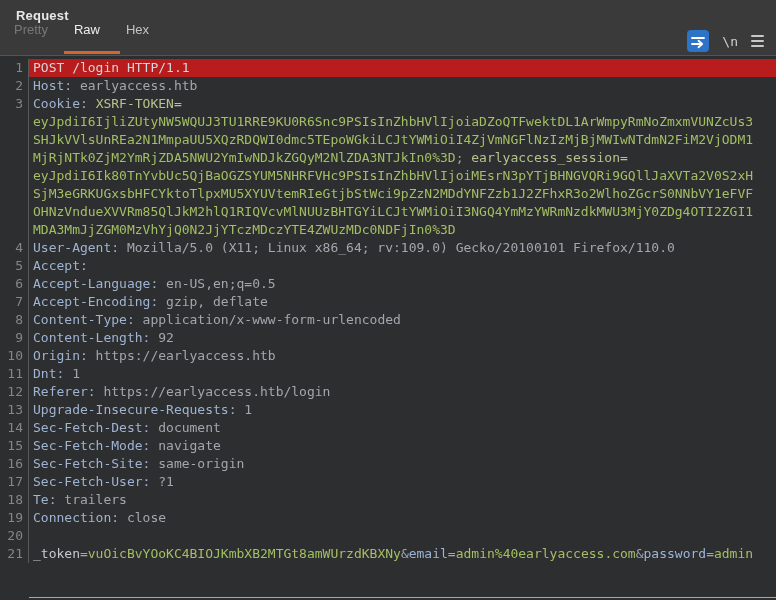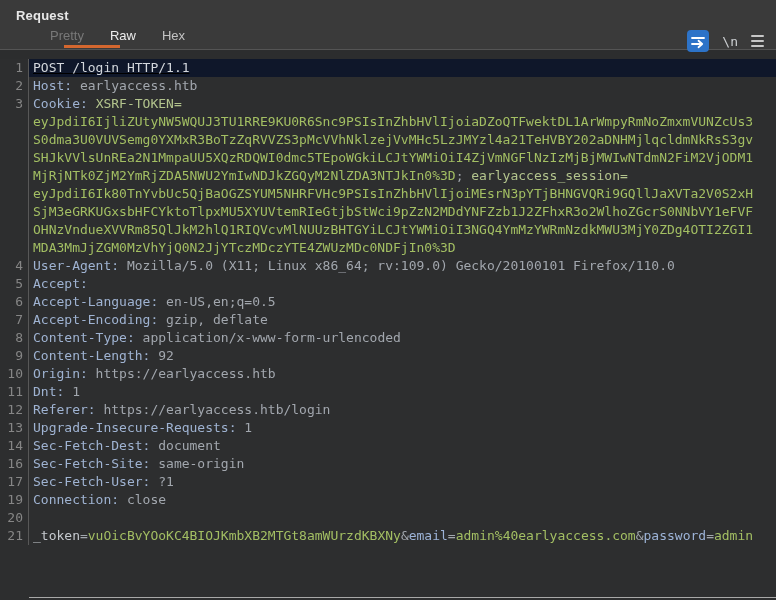--- a/index.html
+++ b/index.html
@@ -1,35 +1,35 @@
 <!DOCTYPE html>
 <html style="--accent_orange: #d4672f; --icon_blue: #2d73c8; --plain: #d3d7dc; --header_name_blue: #9fb3d2; --header_value_gray: #a2a7ae; --cookie_name_pale: #b3c48d; --value_green: #a3bf63; --param_name_blue: #9db4d8; --token_gray: #c6cacf;"><head>
 <meta charset="utf-8">
 <style>
   html,body{margin:0;padding:0;background:#2c2d2e;width:776px;height:600px;overflow:hidden;}
   .panel{position:relative;width:776px;height:600px;font-family:"Liberation Sans",sans-serif;}
-  .panel-header{position:absolute;top:0;left:0;right:0;height:50px;background:#3a3a3a;border-bottom:1px solid #545454;box-sizing:border-box;padding-left:16px;}
+  .panel-header{position:absolute;top:0;left:0;right:0;height:56px;background:#3a3a3a;border-bottom:1px solid #545454;box-sizing:border-box;padding-left:16px;}
   .panel-title{position:absolute;top:8px;left:16px;font-size:13px;font-weight:bold;color:#e8e8e8;letter-spacing:.2px;}
-  .tabs{position:absolute;left:14px;bottom:0;display:flex;height:24px;margin-left:36px;}
+  .tabs{position:absolute;left:14px;bottom:12px;display:flex;height:24px;}
   .tab{font-size:13px;line-height:22px;margin-right:26px;cursor:default;}
   .tab.inactive1{color:#787878;}
   .tab.active{color:#ededed;}
   .tab.inactive2{color:#c3c3c3;}
   .tab-underline{position:absolute;left:64px;bottom:1px;width:56px;height:3px;background:var(--accent_orange);}
   .toolbar{position:absolute;top:30px;right:12px;display:flex;align-items:center;gap:13px;}
   .icon-btn{width:22px;height:22px;border-radius:4px;display:flex;align-items:center;justify-content:center;}
   .icon-btn.blue{background:var(--icon_blue);}
   .nl-btn{font-family:"DejaVu Sans Mono",monospace;font-size:13px;color:#cdd0d3;}
   .menu-btn{display:flex;flex-direction:column;gap:3px;padding:2px 0;}
   .menu-btn i{display:block;width:13px;height:2px;background:#c7c7c7;border-radius:1px;}
   .editor{position:absolute;top:59px;left:0;right:0;bottom:0;background:#2d2e2f;font-family:"DejaVu Sans Mono",monospace;font-size:13px;line-height:18px;}
   .row{display:flex;height:18px;white-space:pre;}
   .gutter{flex:none;width:23px;padding-right:5px;text-align:right;color:#868686;border-right:1px solid #585858;}
   .code{flex:1;padding-left:4px;}
-  .row.hl .code{background:#0f172a;text-decoration:underline;}
+  .row.hl .code{background:#b91c1c;}
   .seg-plain{color:var(--plain);}
   .seg-hname{color:var(--header_name_blue);}
   .seg-hval{color:var(--header_value_gray);}
   .seg-cname{color:var(--cookie_name_pale);}
   .seg-cval{color:var(--value_green);}
   .seg-pname{color:var(--param_name_blue);}
   .seg-tname{color:var(--token_gray);margin-top:6px;}
   .caret-underline{position:absolute;left:29px;right:0;top:597px;height:1px;background:#a8a8a8;}
   svg{display:block;}
 </style>
@@ -59,38 +59,39 @@
           <i></i>
           <i></i>
         </div>
     </div>
   </div>
   <div class="editor">
       <div class="row hl"><span class="gutter">1</span><span class="code"><span class="seg-plain">POST /login HTTP/1.1</span></span></div>
       <div class="row"><span class="gutter">2</span><span class="code"><span class="seg-hname">Host:</span><span class="seg-hval"> earlyaccess.htb</span></span></div>
       <div class="row"><span class="gutter">3</span><span class="code"><span class="seg-hname">Cookie:</span><span class="seg-hval"> </span><span class="seg-cname">XSRF-TOKEN=</span></span></div>
       <div class="row"><span class="gutter"></span><span class="code"><span class="seg-cval">eyJpdiI6IjliZUtyNW5WQUJ3TU1RRE9KU0R6Snc9PSIsInZhbHVlIjoiaDZoQTFwektDL1ArWmpyRmNoZmxmVUNZcUs3</span></span></div>
-      <div class="row"><span class="gutter"></span><span class="code"><span class="seg-cval">S0dma3U0VUVSemg0YXMxR3BoTzZqRVVZS3pMcVVhNklzejVvMHc5LzJMYzl4a21TeHVBY202aDNHMjlqcldmNkRsS3gv</span></span></div>
       <div class="row"><span class="gutter"></span><span class="code"><span class="seg-cval">SHJkVVlsUnREa2N1MmpaUU5XQzRDQWI0dmc5TEpoWGkiLCJtYWMiOiI4ZjVmNGFlNzIzMjBjMWIwNTdmN2FiM2VjODM1</span></span></div>
       <div class="row"><span class="gutter"></span><span class="code"><span class="seg-cval">MjRjNTk0ZjM2YmRjZDA5NWU2YmIwNDJkZGQyM2NlZDA3NTJkIn0%3D</span><span class="seg-hval">; </span><span class="seg-cname">earlyaccess_session=</span></span></div>
       <div class="row"><span class="gutter"></span><span class="code"><span class="seg-cval">eyJpdiI6Ik80TnYvbUc5QjBaOGZSYUM5NHRFVHc9PSIsInZhbHVlIjoiMEsrN3pYTjBHNGVQRi9GQllJaXVTa2V0S2xH</span></span></div>
       <div class="row"><span class="gutter"></span><span class="code"><span class="seg-cval">SjM3eGRKUGxsbHFCYktoTlpxMU5XYUVtemRIeGtjbStWci9pZzN2MDdYNFZzb1J2ZFhxR3o2WlhoZGcrS0NNbVY1eFVF</span></span></div>
       <div class="row"><span class="gutter"></span><span class="code"><span class="seg-cval">OHNzVndueXVVRm85QlJkM2hlQ1RIQVcvMlNUUzBHTGYiLCJtYWMiOiI3NGQ4YmMzYWRmNzdkMWU3MjY0ZDg4OTI2ZGI1</span></span></div>
       <div class="row"><span class="gutter"></span><span class="code"><span class="seg-cval">MDA3MmJjZGM0MzVhYjQ0N2JjYTczMDczYTE4ZWUzMDc0NDFjIn0%3D</span></span></div>
       <div class="row"><span class="gutter">4</span><span class="code"><span class="seg-hname">User-Agent:</span><span class="seg-hval"> Mozilla/5.0 (X11; Linux x86_64; rv:109.0) Gecko/20100101 Firefox/110.0</span></span></div>
       <div class="row"><span class="gutter">5</span><span class="code"><span class="seg-hname">Accept:</span></span></div>
       <div class="row"><span class="gutter">6</span><span class="code"><span class="seg-hname">Accept-Language:</span><span class="seg-hval"> en-US,en;q=0.5</span></span></div>
       <div class="row"><span class="gutter">7</span><span class="code"><span class="seg-hname">Accept-Encoding:</span><span class="seg-hval"> gzip, deflate</span></span></div>
       <div class="row"><span class="gutter">8</span><span class="code"><span class="seg-hname">Content-Type:</span><span class="seg-hval"> application/x-www-form-urlencoded</span></span></div>
       <div class="row"><span class="gutter">9</span><span class="code"><span class="seg-hname">Content-Length:</span><span class="seg-hval"> 92</span></span></div>
       <div class="row"><span class="gutter">10</span><span class="code"><span class="seg-hname">Origin:</span><span class="seg-hval"> https://earlyaccess.htb</span></span></div>
       <div class="row"><span class="gutter">11</span><span class="code"><span class="seg-hname">Dnt:</span><span class="seg-hval"> 1</span></span></div>
       <div class="row"><span class="gutter">12</span><span class="code"><span class="seg-hname">Referer:</span><span class="seg-hval"> https://earlyaccess.htb/login</span></span></div>
       <div class="row"><span class="gutter">13</span><span class="code"><span class="seg-hname">Upgrade-Insecure-Requests:</span><span class="seg-hval"> 1</span></span></div>
       <div class="row"><span class="gutter">14</span><span class="code"><span class="seg-hname">Sec-Fetch-Dest:</span><span class="seg-hval"> document</span></span></div>
+      <div class="row"><span class="gutter">15</span><span class="code"><span class="seg-hname">Sec-Fetch-Mode:</span><span class="seg-hval"> navigate</span></span></div>
       <div class="row"><span class="gutter">16</span><span class="code"><span class="seg-hname">Sec-Fetch-Site:</span><span class="seg-hval"> same-origin</span></span></div>
       <div class="row"><span class="gutter">17</span><span class="code"><span class="seg-hname">Sec-Fetch-User:</span><span class="seg-hval"> ?1</span></span></div>
+      <div class="row"><span class="gutter">18</span><span class="code"><span class="seg-hname">Te:</span><span class="seg-hval"> trailers</span></span></div>
       <div class="row"><span class="gutter">19</span><span class="code"><span class="seg-hname">Connection:</span><span class="seg-hval"> close</span></span></div>
       <div class="row"><span class="gutter">20</span><span class="code"></span></div>
       <div class="row"><span class="gutter">21</span><span class="code"><span class="seg-tname">_token</span><span class="seg-hval">=</span><span class="seg-cval">vuOicBvYOoKC4BIOJKmbXB2MTGt8amWUrzdKBXNy</span><span class="seg-hval">&amp;</span><span class="seg-pname">email</span><span class="seg-hval">=</span><span class="seg-cval">admin%40earlyaccess.com</span><span class="seg-hval">&amp;</span><span class="seg-pname">password</span><span class="seg-hval">=</span><span class="seg-cval">admin</span></span></div>
     </div>
   <div class="caret-underline"></div>
 </div>
 
 </body></html>

